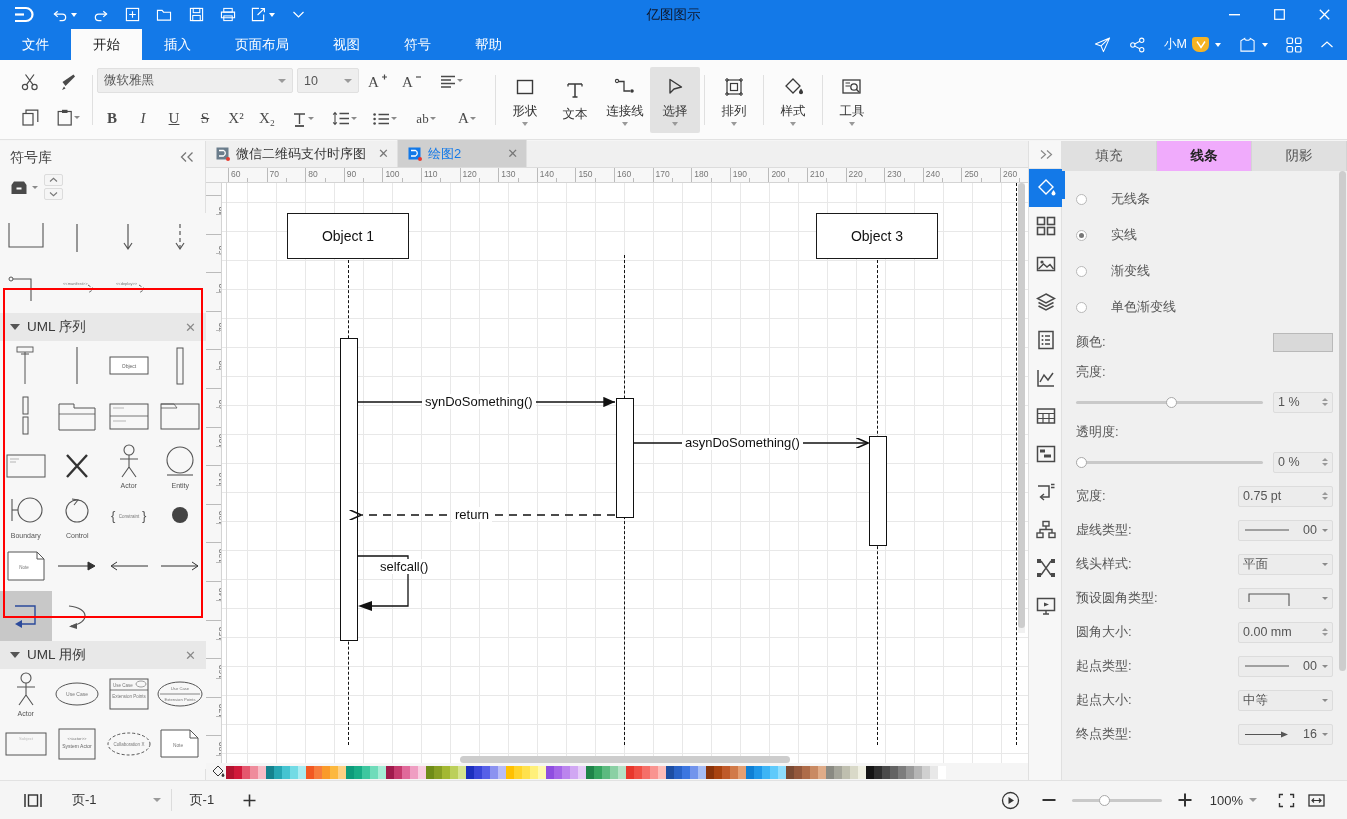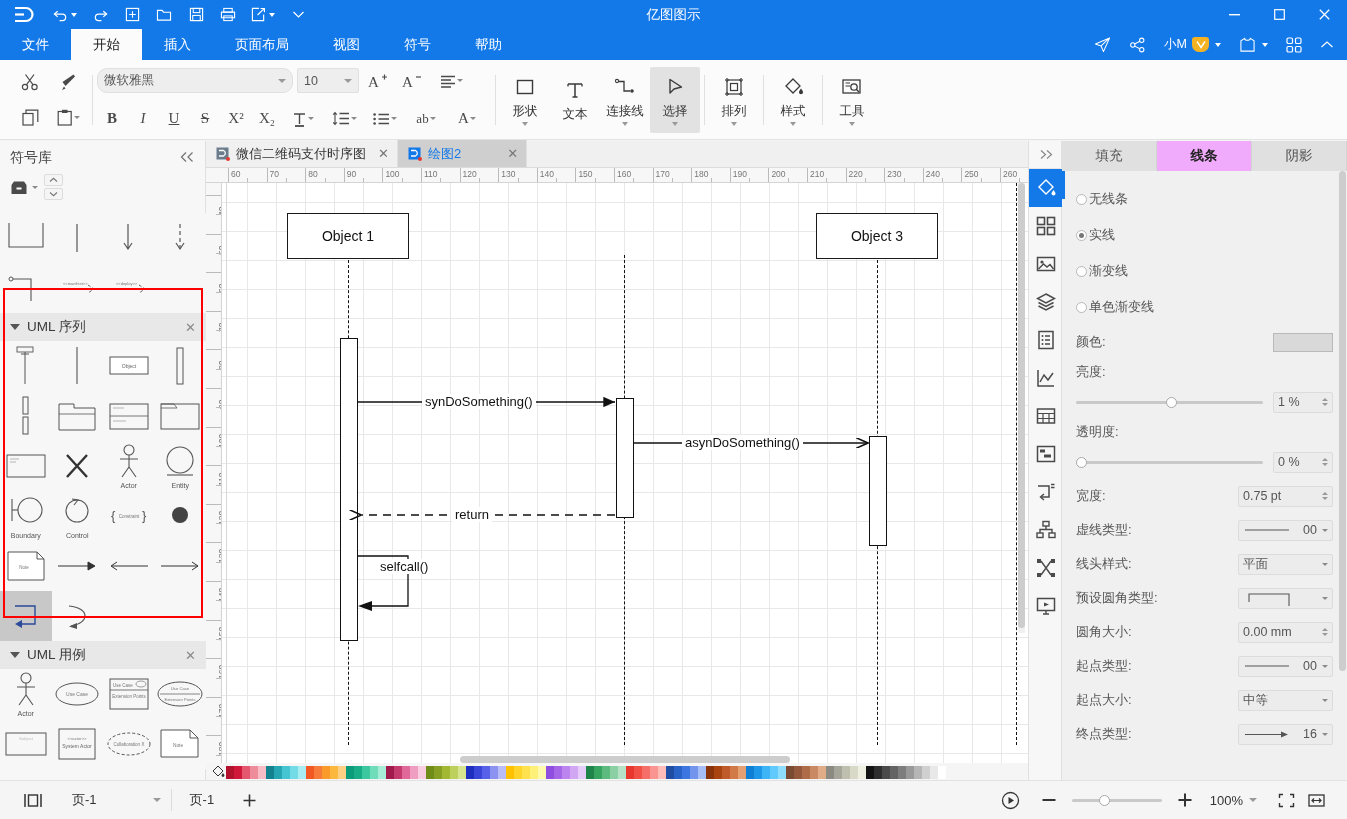--- a/index.html
+++ b/index.html
@@ -24,21 +24,21 @@
   .qa { display:flex; align-items:center; gap:0px; }
   .qa-btn {
     width:32px; height:29px; display:flex; align-items:center; justify-content:center;
     cursor:pointer;
   }
   .qa-btn.with-caret { width:38px; }
   .caret-d { width:0;height:0;border-left:3.5px solid transparent;border-right:3.5px solid transparent;border-top:4px solid #fff; margin-left:3px;}
   .tb-title {
     position:absolute; left:0; right:0; top:0; height:29px;
     display:flex; align-items:center; justify-content:center;
-    color:#ffffff; font-size:13.5px; pointer-events:none;
+    color:#0f172a; font-size:13.5px; pointer-events:none;
   }
   .winbtns { position:absolute; right:0; top:0; height:29px; display:flex; }
   .winbtn { width:45px; height:29px; display:flex;align-items:center;justify-content:center;color:#fff;font-size:13px; cursor:pointer;}
 
   
   .menubar {
     position:absolute; left:0; top:29px; width:1347px; height:31px;
     background:#1379E8; display:flex; align-items:flex-end;
   }
   .menu-item {
@@ -61,21 +61,21 @@
     display:flex; align-items:center;
   }
   .rb-group { display:flex; align-items:center; height:80px; }
   .rb-sep { width:1px; height:50px; background:#e0e0e0; margin:0 4px; }
   .clipboard { display:grid; grid-template-columns:36px 40px; grid-template-rows:36px 36px; align-items:center; justify-items:center; margin-left:12px;}
   .icon-btn { display:flex;align-items:center;justify-content:center; width:30px;height:28px; cursor:pointer; border-radius:2px; color:#5a5a5a;}
   .icon-btn.wide { width:40px; }
   .font-row { display:flex; align-items:center; gap:4px; height:36px; }
   .fmt-row { display:flex; align-items:center; gap:1px; height:36px; }
   .fontbox {
-    width:196px;height:25px;background:#eeeeee;border:1px solid #e0e0e0;border-radius:10px;
+    width:196px;height:25px;background:#eeeeee;border:1px solid #e0e0e0;border-radius:2px;
     display:flex;align-items:center;padding:0 6px; font-size:12.5px; color:#555; cursor:pointer;
   }
   .sizebox {
     width:62px;height:25px;background:#eeeeee;border:1px solid #e0e0e0;border-radius:2px;
     display:flex;align-items:center;padding:0 6px; font-size:12.5px; color:#555; cursor:pointer;
   }
   .dd-caret { margin-left:auto; width:0;height:0;border-left:4px solid transparent;border-right:4px solid transparent;border-top:4px solid #9a9a9a; }
   .mini-caret { width:0;height:0;border-left:3px solid transparent;border-right:3px solid transparent;border-top:3.5px solid #8a8a8a; margin-left:1px;}
   .txt-ico { font-size:15px; color:#4a4a4a; font-family:"Liberation Serif", serif; }
   .big-btn {
@@ -209,21 +209,21 @@
   }
   .rp-tabs { display:flex; height:30px;text-align:center; }
   .rp-tab {
     flex:1; display:flex; align-items:center; justify-content:center;
     font-size:13.5px; color:#555; background:#e0e0e0; cursor:pointer;
     border-right:1px solid #d4d4d4;
   }
   .rp-tab.active { background:#f0abfc; color:#222; font-weight:bold; }
   .rp-body { position:relative; height:609px; overflow:hidden; padding:10px 14px 0 14px; }
   .rp-accent { position:absolute; left:0; top:0; width:3px; height:28px; background:#1379E8;}
-  .radio-row { display:flex; align-items:center; gap:2px; height:36px; cursor:pointer; }
+  .radio-row { display:flex; align-items:center; gap:24px; height:36px; cursor:pointer; }
   .radio {
     width:11px;height:11px;border-radius:50%;border:1px solid #b8b8b8;background:#fff;
     display:flex;align-items:center;justify-content:center; flex:0 0 auto;
   }
   .radio .dot { width:5px;height:5px;border-radius:50%;background:#777; }
   .rrow-label { font-size:13px; color:#555; }
   .prop-row { display:flex; align-items:center; height:34px; }
   .prop-label { font-size:13px; color:#555; width:100px; flex:0 0 auto; }
   .colorchip { width:60px;height:19px;background:#d9d9d9;border:1px solid #b9b9b9; margin-left:auto; cursor:pointer;}
   .slider-row { display:flex; align-items:center; height:34px; gap:10px; }

